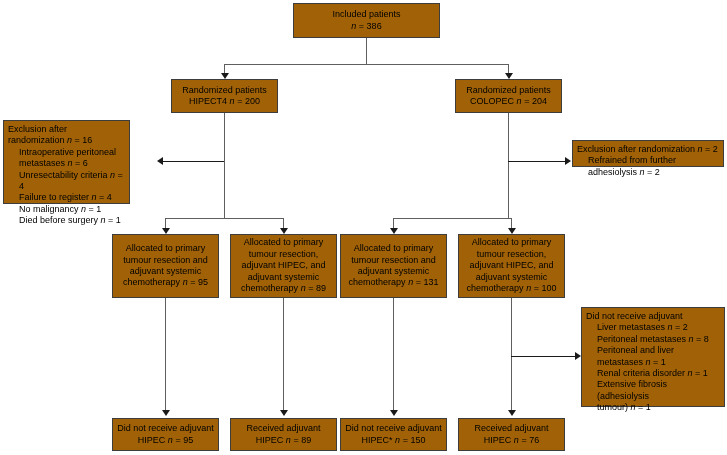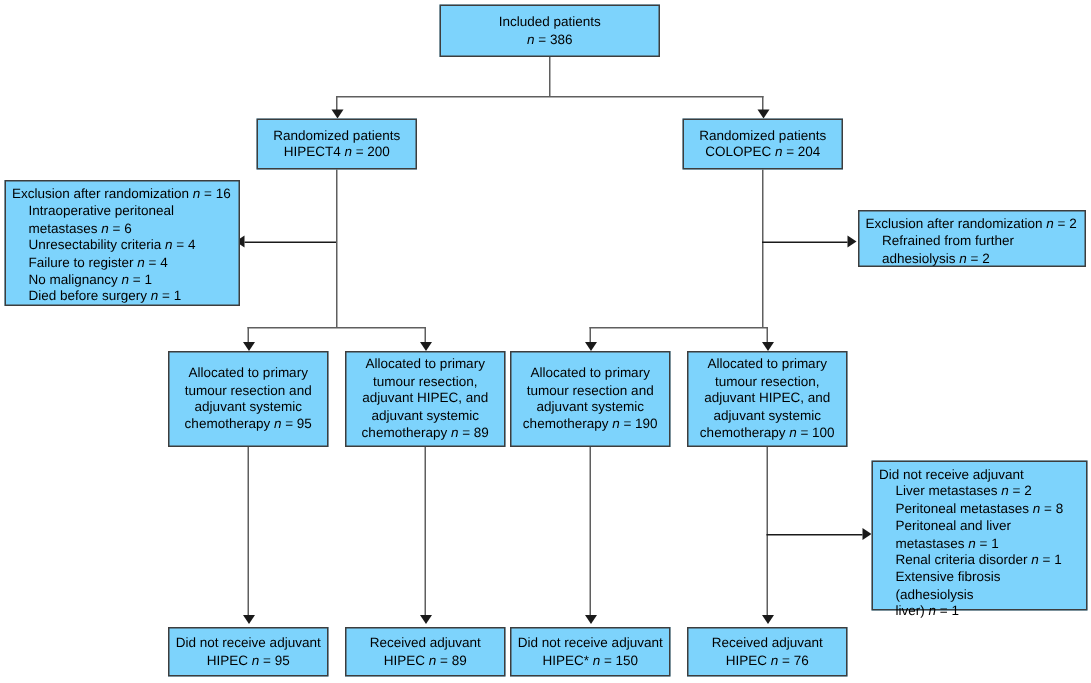--- a/index.html
+++ b/index.html
@@ -3,21 +3,21 @@
 <meta charset="utf-8">
 <style>
   html,body{margin:0;padding:0;background:#ffffff;}
   body{width:727px;height:455px;overflow:hidden;
        font-family:"Liberation Sans", sans-serif;
        -webkit-font-smoothing:antialiased;}
   #canvas{position:relative;width:727px;height:455px;}
 
   .box{
     position:absolute;
-    background:#7dd3fc;
+    background:#a16207;
     border:1px solid #3d3d3d;
     box-sizing:border-box;
     color:#000;
     font-size:9px;
     line-height:11.4px;
     padding:3px 4px;
   }
   .box.ctr{text-align:center;display:flex;align-items:center;justify-content:center;}
   .box.ctr .inner{width:100%;}
   .box.lft{text-align:left;}
@@ -70,31 +70,31 @@
 
   <div class="ln v" style="left:224px;top:113px;height:105px;"></div>
   <div class="ln v" style="left:508px;top:113px;height:105px;"></div>
 
   <div class="ln h dk" style="left:163px;top:161px;width:61px;"></div>
   <div class="arw left" style="left:157px;top:157px;"></div>
 
   <div class="ln h dk" style="left:508px;top:161px;width:57px;"></div>
   <div class="arw right" style="left:565px;top:157px;"></div>
 
-  <div class="box lft" style="left:3px;top:120px;width:157px;height:84px;">
+  <div class="box lft" style="left:3px;top:120px;width:127px;height:84px;">
     <div><span>Exclusion after randomization </span><span class="ital">n</span><span> = 16</span></div>
     <div class="ind"><span>Intraoperative peritoneal</span><span class="ital"></span><span></span></div>
     <div class="ind"><span>metastases </span><span class="ital">n</span><span> = 6</span></div>
     <div class="ind"><span>Unresectability criteria </span><span class="ital">n</span><span> = 4</span></div>
     <div class="ind"><span>Failure to register </span><span class="ital">n</span><span> = 4</span></div>
     <div class="ind"><span>No malignancy </span><span class="ital">n</span><span> = 1</span></div>
     <div class="ind"><span>Died before surgery </span><span class="ital">n</span><span> = 1</span></div>
   </div>
 
-  <div class="box lft" style="left:572px;top:140px;width:152px;height:38px;">
+  <div class="box lft" style="left:572px;top:140px;width:152px;height:27px;">
     <div><span>Exclusion after randomization </span><span class="ital">n</span><span> = 2</span></div>
     <div class="ind"><span>Refrained from further</span><span class="ital"></span><span></span></div>
     <div class="ind"><span>adhesiolysis </span><span class="ital">n</span><span> = 2</span></div>
   </div>
 
   <div class="ln h" style="left:165px;top:218px;width:119px;"></div>
   <div class="ln v" style="left:165px;top:218px;height:12px;"></div>
   <div class="ln v" style="left:283px;top:218px;height:12px;"></div>
   <div class="arw down" style="left:162px;top:228px;"></div>
   <div class="arw down" style="left:280px;top:228px;"></div>
@@ -122,21 +122,21 @@
       <div>adjuvant systemic</div>
       <div><span>chemotherapy </span><span class="ital">n</span><span> = 89</span></div>
     </div>
   </div>
 
   <div class="box ctr" style="left:340px;top:234px;width:107px;height:64px;">
     <div class="inner">
       <div>Allocated to primary</div>
       <div>tumour resection and</div>
       <div>adjuvant systemic</div>
-      <div><span>chemotherapy </span><span class="ital">n</span><span> = 190</span></div>
+      <div><span>chemotherapy </span><span class="ital">n</span><span> = 131</span></div>
     </div>
   </div>
 
   <div class="box ctr" style="left:458px;top:234px;width:107px;height:64px;">
     <div class="inner">
       <div>Allocated to primary</div>
       <div>tumour resection,</div>
       <div>adjuvant HIPEC, and</div>
       <div>adjuvant systemic</div>
       <div><span>chemotherapy </span><span class="ital">n</span><span> = 100</span></div>
@@ -156,21 +156,21 @@
   <div class="arw right" style="left:575px;top:352px;"></div>
 
   <div class="box lft" style="left:581px;top:307px;width:144px;height:100px;">
     <div>Did not receive adjuvant</div>
     <div class="ind"><span>Liver metastases </span><span class="ital">n</span><span> = 2</span></div>
     <div class="ind"><span>Peritoneal metastases </span><span class="ital">n</span><span> = 8</span></div>
     <div class="ind"><span>Peritoneal and liver</span><span class="ital"></span><span></span></div>
     <div class="ind"><span>metastases </span><span class="ital">n</span><span> = 1</span></div>
     <div class="ind"><span>Renal criteria disorder </span><span class="ital">n</span><span> = 1</span></div>
     <div class="ind"><span>Extensive fibrosis (adhesiolysis</span><span class="ital"></span><span></span></div>
-    <div class="ind"><span>liver) </span><span class="ital">n</span><span> = 1</span></div>
+    <div class="ind"><span>tumour) </span><span class="ital">n</span><span> = 1</span></div>
   </div>
 
   <div class="box ctr" style="left:112px;top:418px;width:107px;height:33px;">
     <div class="inner">
       <div>Did not receive adjuvant</div>
       <div><span>HIPEC </span><span class="ital">n</span><span> = 95</span></div>
     </div>
   </div>
 
   <div class="box ctr" style="left:230px;top:418px;width:107px;height:33px;">

